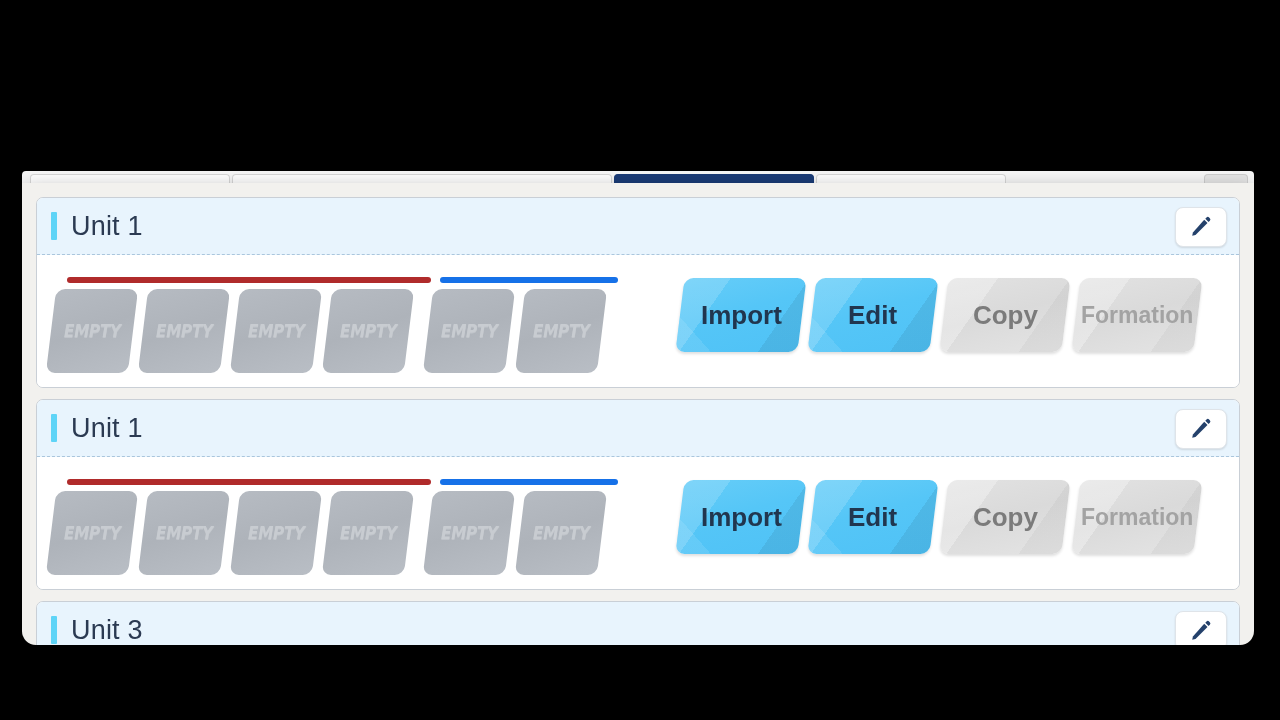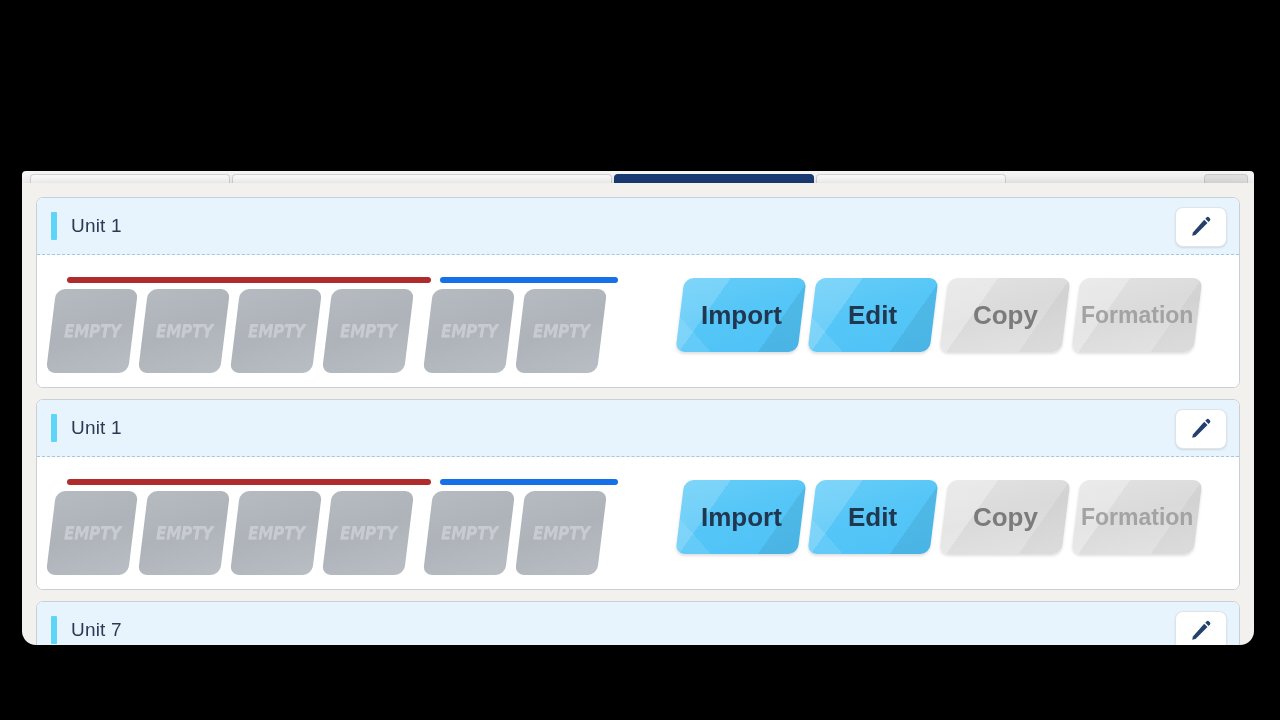--- a/index.html
+++ b/index.html
@@ -99,21 +99,21 @@
   .unit-accent {
     width: 6px;
     height: 28px;
     background: #5ed4f7;
     border-radius: 1px;
     flex: 0 0 auto;
   }
 
   .unit-title {
     margin-left: 14px;
-    font-size: 19px;
+    font-size: 27px;
     color: #2b3a52;
     letter-spacing: .2px;
     white-space: nowrap;
   }
 
   .edit-btn {
     position: absolute;
     right: 12px;
     top: 9px;
     width: 52px;
@@ -381,21 +381,21 @@
               <span class="facets"></span>
               <span class="act-label">Formation</span>
             </div>
           </div>
         </div>
       </div>
 
       <div class="unit-card">
         <div class="unit-header">
           <div class="unit-accent"></div>
-          <div class="unit-title">Unit 7</div>
+          <div class="unit-title">Unit 3</div>
           <div class="edit-btn">
             <span>
               <svg width="22" height="22" viewBox="0 0 24 24" fill="#24416b">
                 <path d="M3.2 18.0 L2.4 21.6 L6.0 20.8 L19.1 7.7 L15.5 4.1 Z"></path>
                 <path d="M16.7 2.9 L20.3 6.5 L21.6 5.2 A2.0 2.0 0 0 0 21.6 2.4 L20.8 1.6 A2.0 2.0 0 0 0 18.0 1.6 Z"></path>
               </svg>
             </span>
           </div>
         </div>
       </div>

